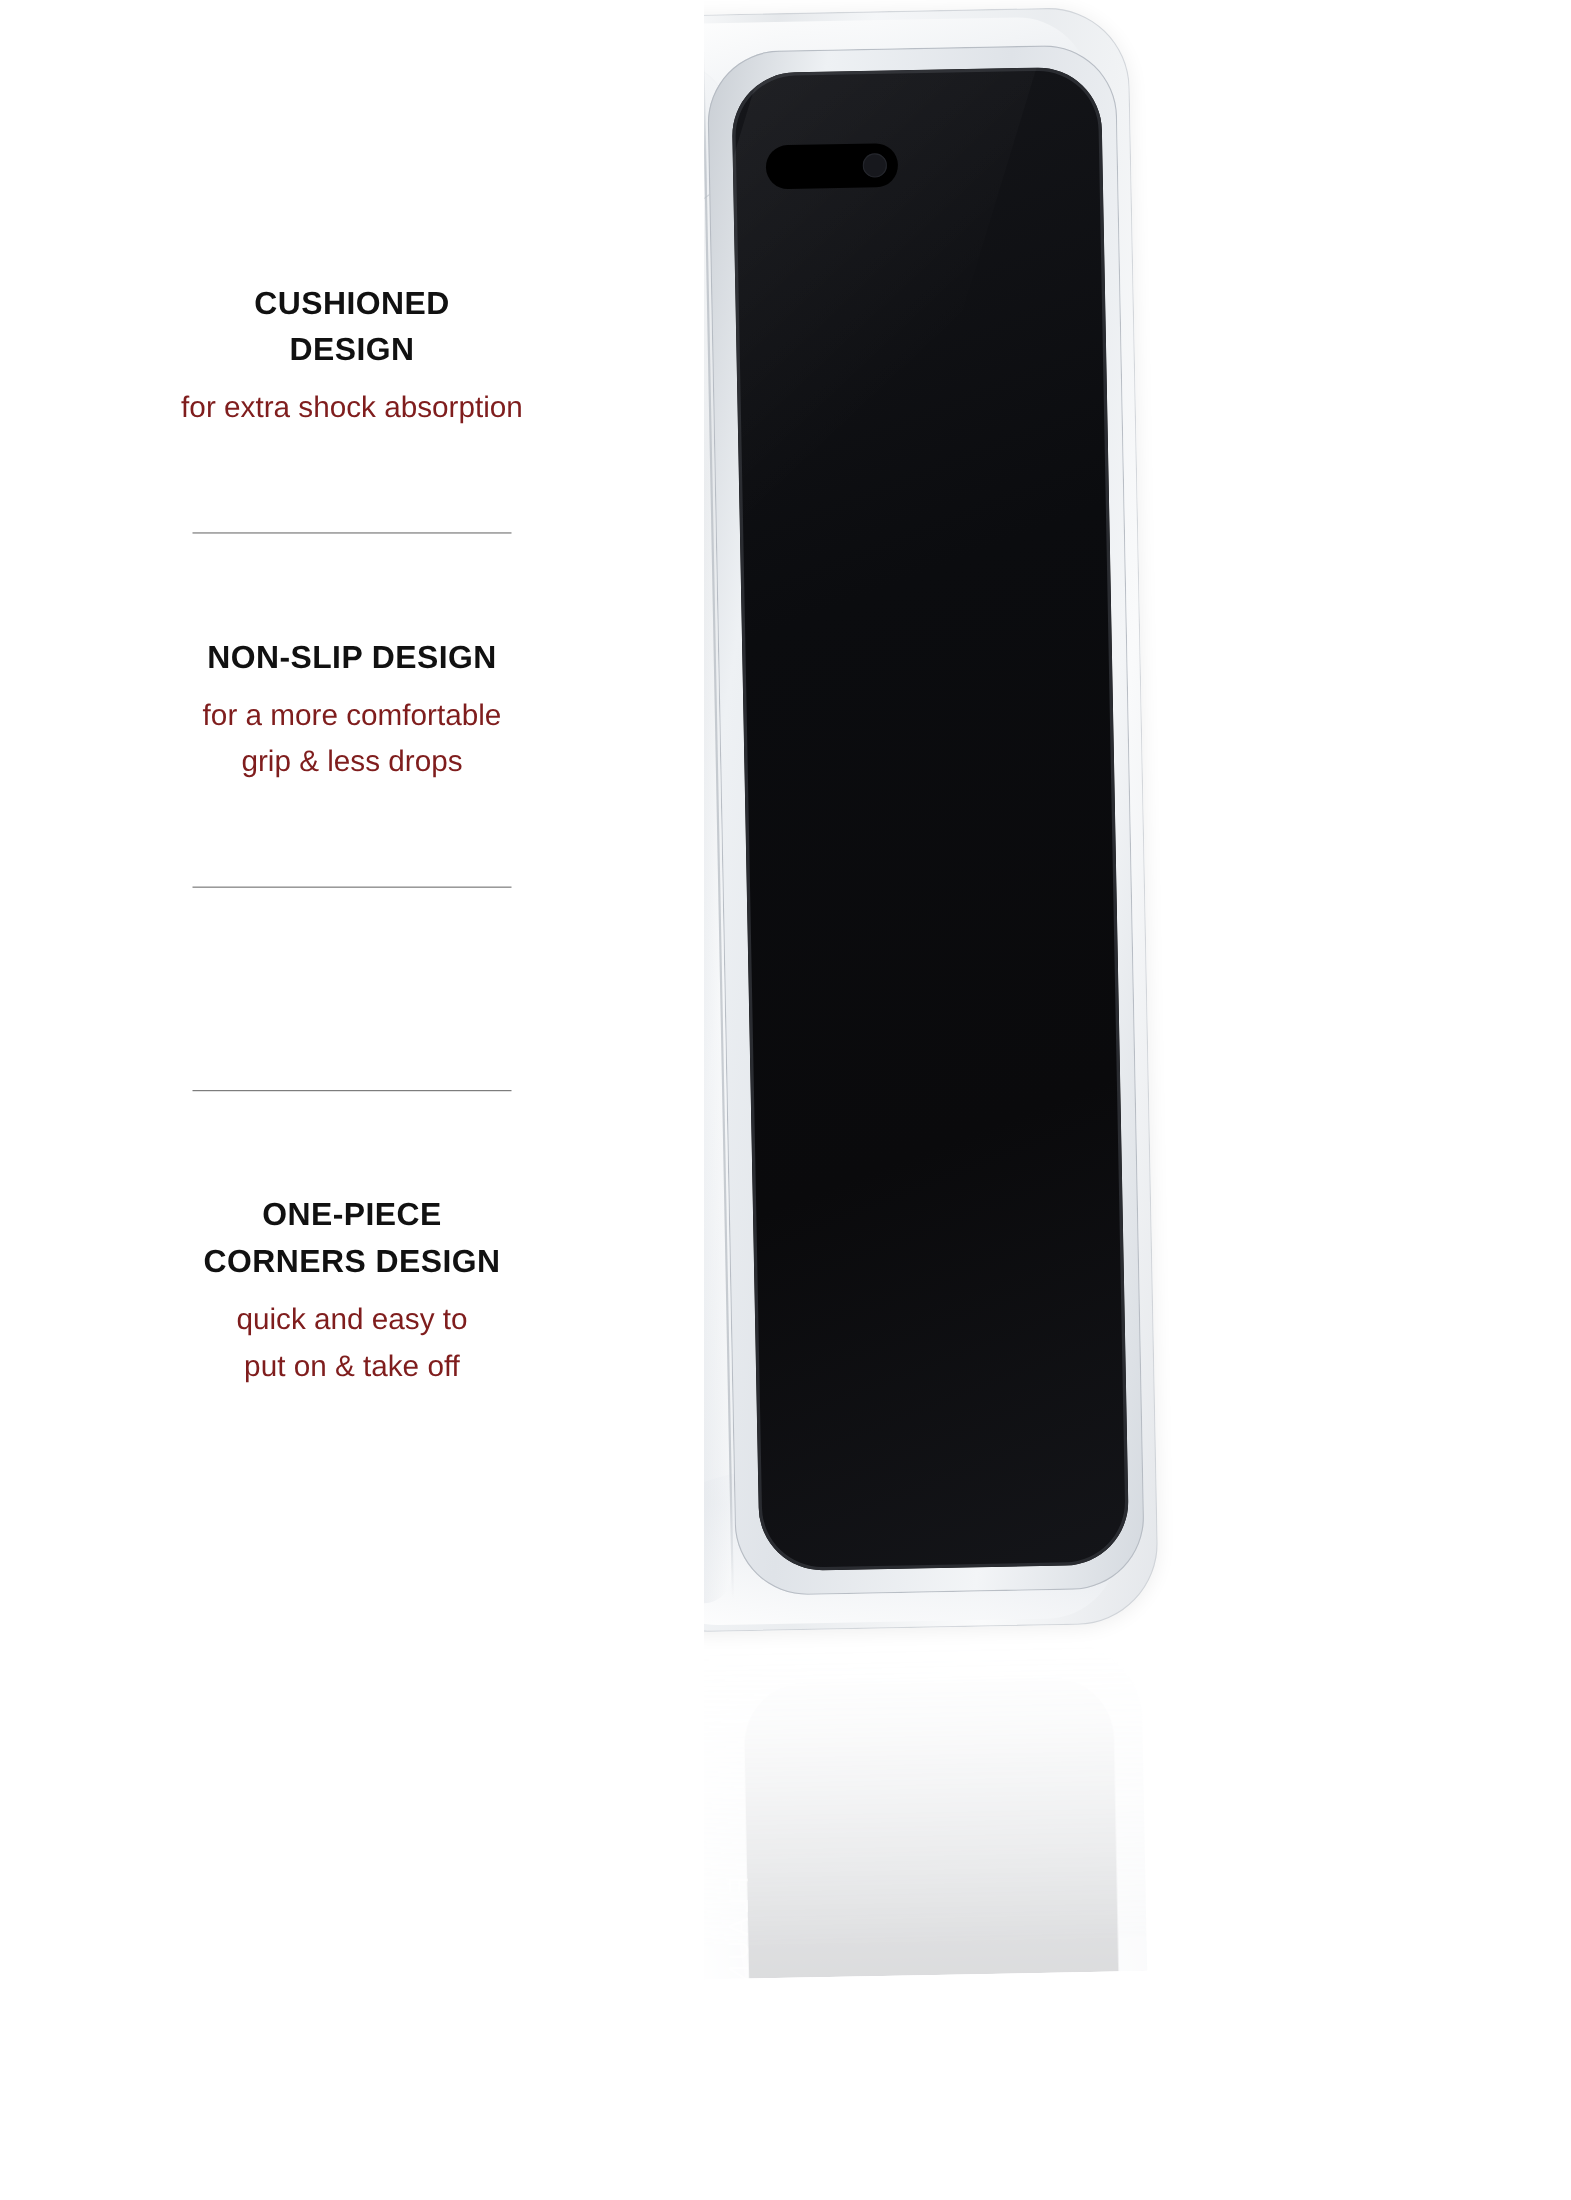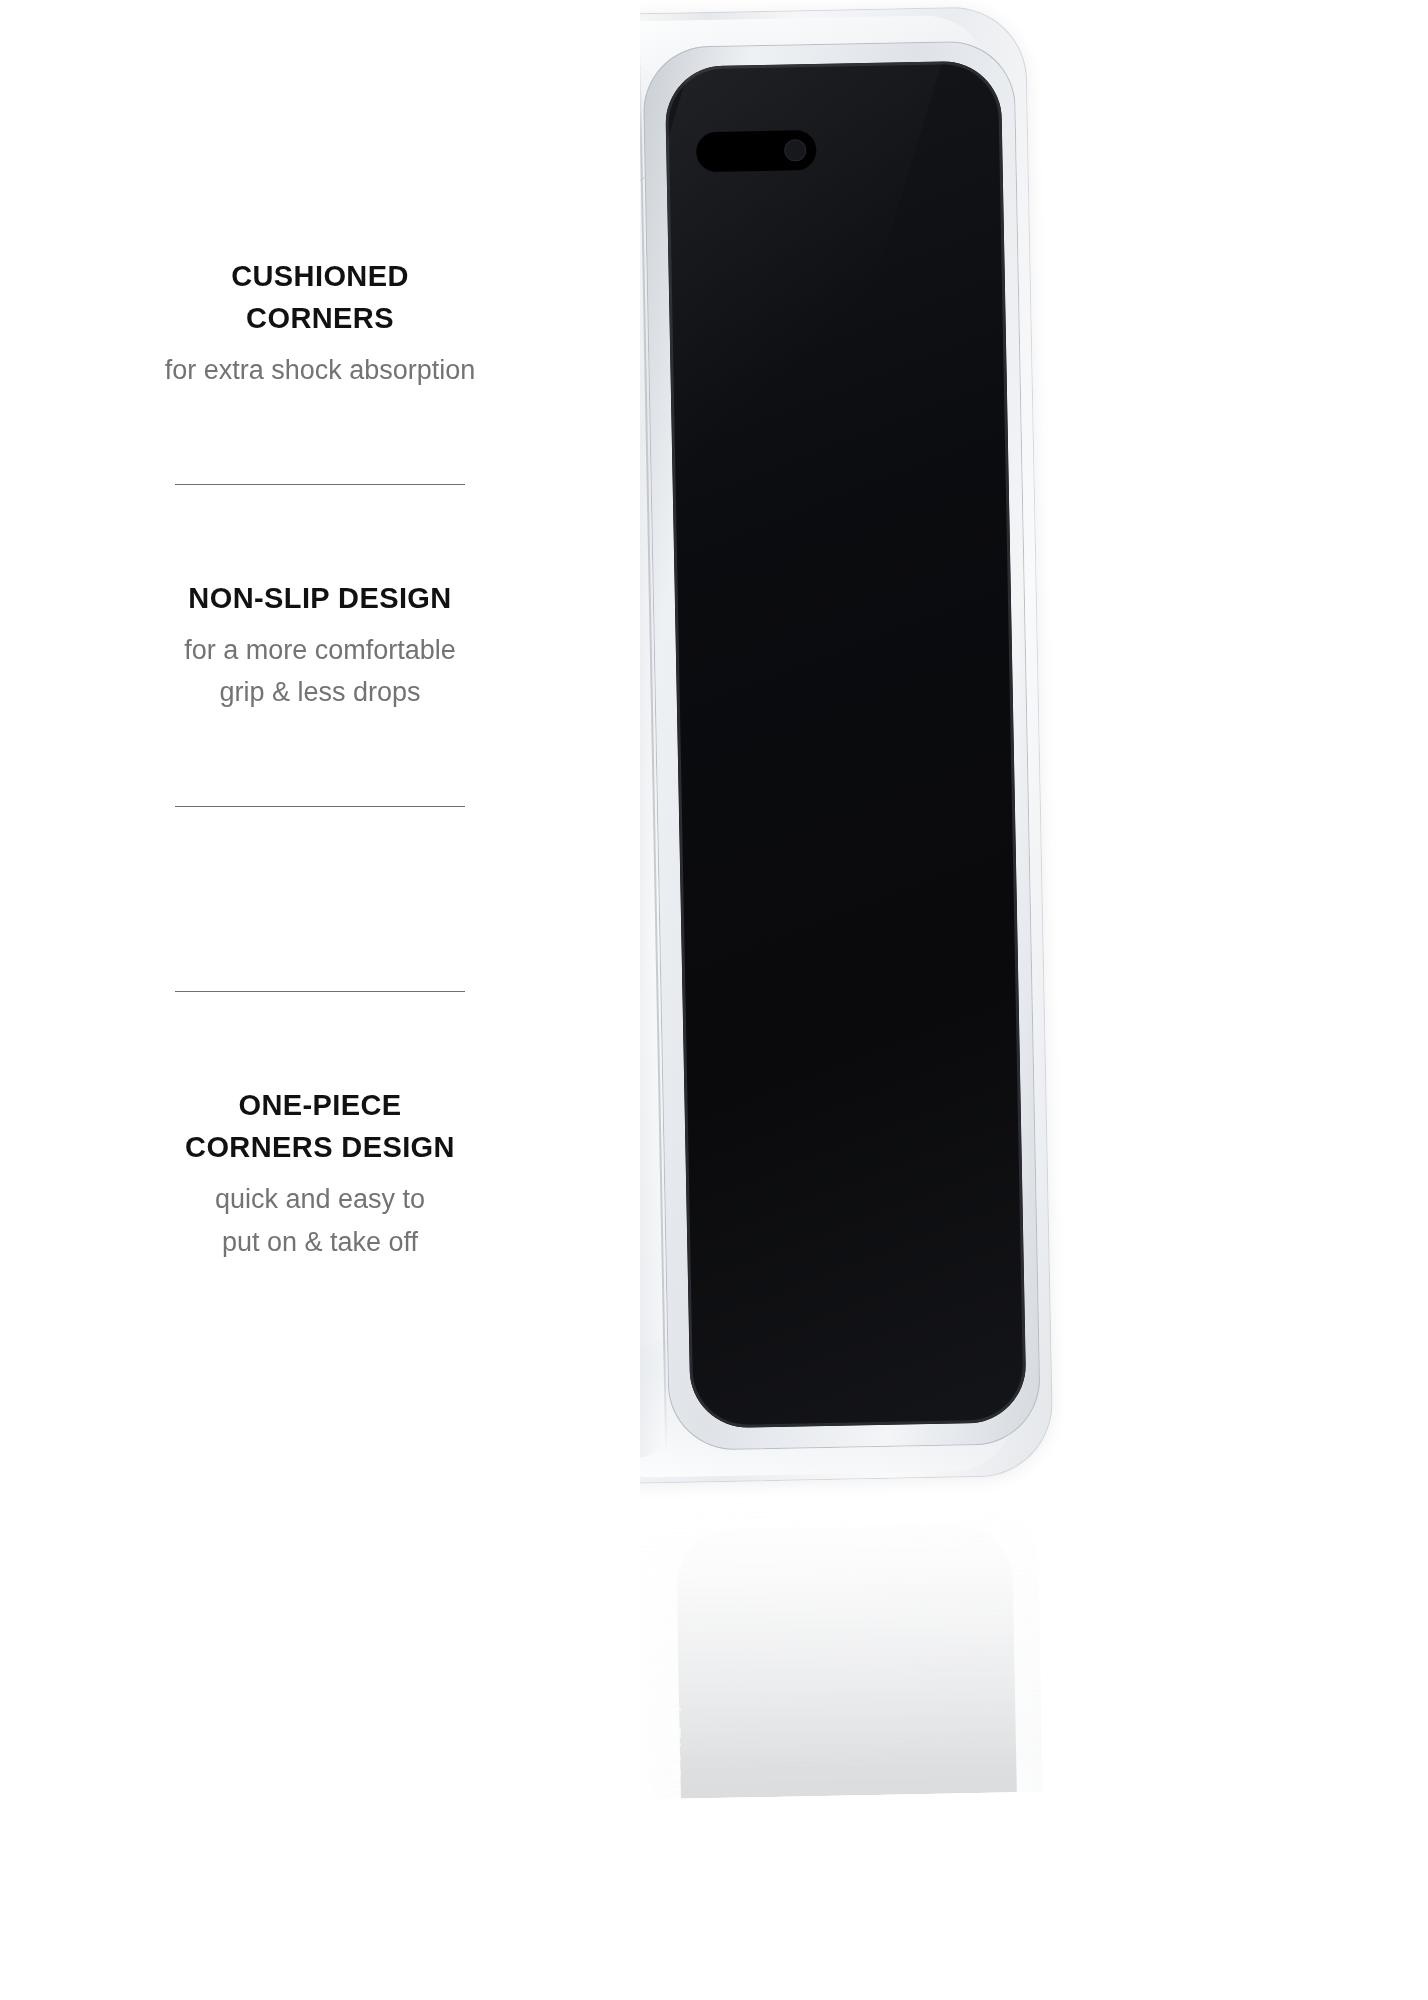--- a/index.html
+++ b/index.html
@@ -36,21 +36,21 @@
     letter-spacing: 0.4px;
     line-height: 1.45;
     color: #111111;
     margin: 0 0 10px 0;
     white-space: pre-line;
   }
   .feature-desc {
     font-size: 27px;
     font-weight: normal;
     line-height: 1.58;
-    color: #737373;
+    color: #7f1d1d;
     margin: 0;
     white-space: pre-line;
   }
   .divider {
     width: 290px;
     height: 1px;
     background: #6f6f6f;
     margin: 0 auto;
     border: 0;
   }
@@ -274,21 +274,21 @@
     white-space: nowrap;
   }
 </style>
 </head>
 <body>
 
 <div class="features">
 
   <div class="feature">
     <h2 class="feature-title">CUSHIONED
-CORNERS</h2>
+DESIGN</h2>
     <p class="feature-desc">for extra shock absorption</p>
   </div>
 
   <div class="gap-a"></div>
   <hr class="divider">
   <div class="gap-b"></div>
 
   <div class="feature">
     <h2 class="feature-title">NON-SLIP DESIGN</h2>
     <p class="feature-desc">for a more comfortable

